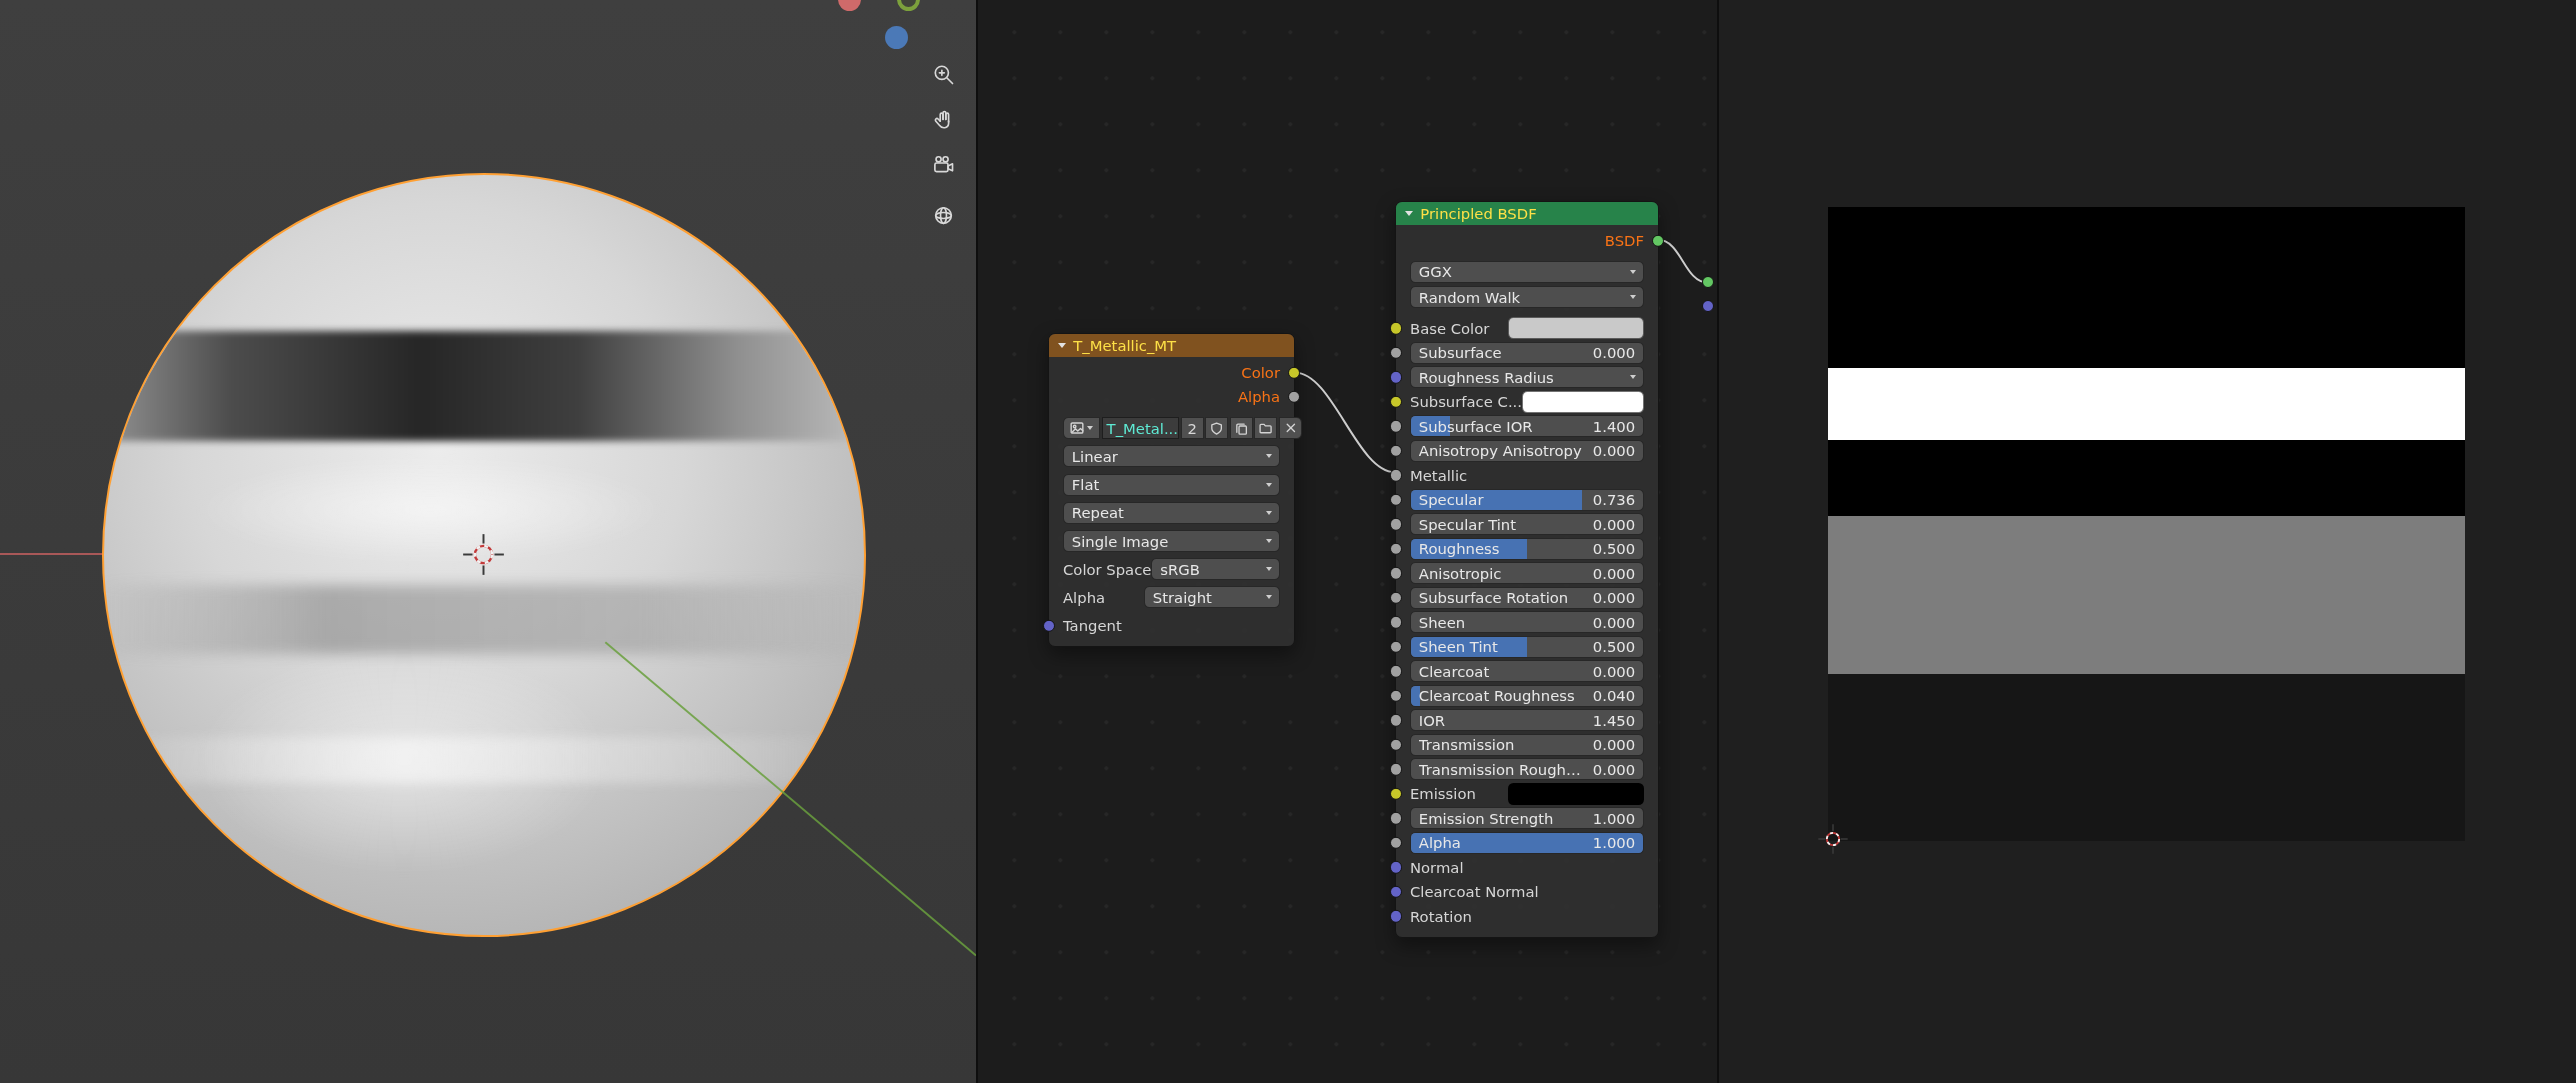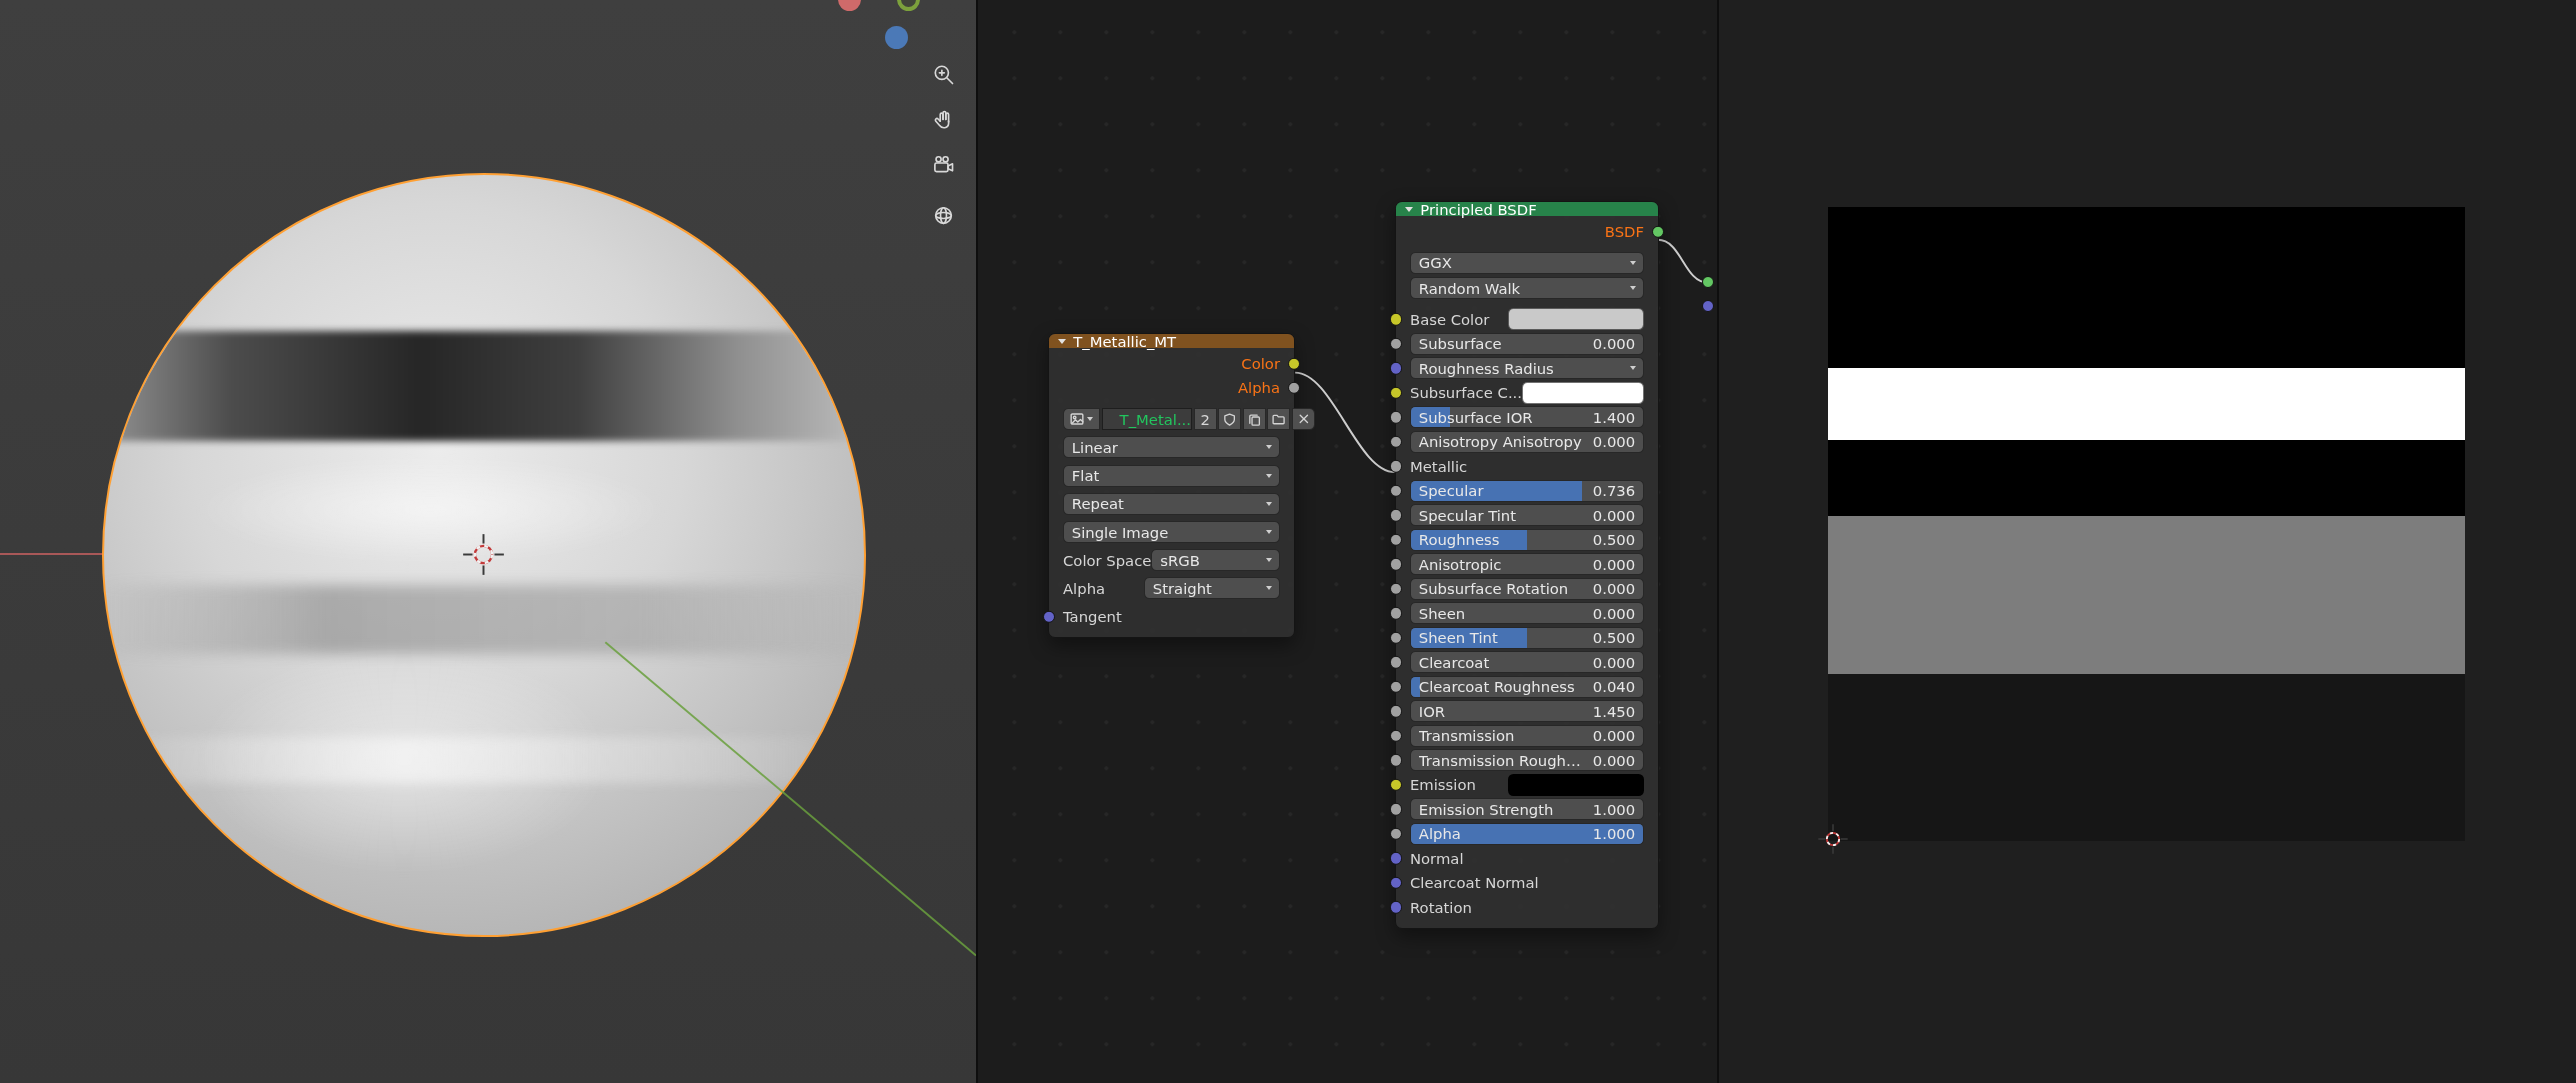--- a/index.html
+++ b/index.html
@@ -28,21 +28,21 @@
   #ball-green{left:897px;top:-11.7px;width:23px;height:23px;border:4.7px solid var(--gizmo_green);background:rgba(70,80,45,.35)}
   #ball-blue{left:885px;top:26.4px;width:23px;height:23px;background:var(--gizmo_blue)}
   .vtool{position:absolute;left:927px;width:33px;height:33px;display:flex;align-items:center;justify-content:center;color:#d8d8d8;cursor:pointer}
   .vtool svg{stroke:#d8d8d8;fill:none;stroke-width:2;stroke-linecap:round;stroke-linejoin:round}
 
   
   #node-editor{position:absolute;left:979px;top:0;width:738px;height:100%;background-color:#1c1c1c;
     background-image:radial-gradient(circle,#272727 1.6px,transparent 1.9px);background-size:46px 46px;background-position:12.4px 9.3px;overflow:hidden}
   #wires{position:absolute;left:0;top:0;width:738px;height:1084px;z-index:1;pointer-events:none}
   .node{position:absolute;z-index:2;background:rgba(48,48,48,.97);border:0.8px solid #141414;border-radius:7px;box-shadow:0 7.8px 18.7px rgba(0,0,0,.4)}
-  .node-header{height:14px;border-radius:6.2px 6.2px 0 0;display:flex;align-items:center;gap:7px;padding:0 9.3px;font-size:14.8px;color:#ffffff;white-space:nowrap}
+  .node-header{height:23px;border-radius:6.2px 6.2px 0 0;display:flex;align-items:center;gap:7px;padding:0 9.3px;font-size:14.8px;color:#fde047;white-space:nowrap}
   .tri{width:0;height:0;border-left:4.7px solid transparent;border-right:4.7px solid transparent;border-top:5.4px solid #e2e2e2;flex:0 0 auto}
   .nbody{padding:4.7px 0 7px}
   .prow{position:relative;height:22px;margin:0 0 2.5px;display:flex;align-items:center;padding:0 14px;font-size:14.8px}
   .prow.mb12{margin-bottom:9.3px}.prow.mb4{margin-bottom:3.1px}.prow.mb8{margin-bottom:6.2px}.prow.mb3{margin-bottom:2.3px}
   .sock{position:absolute;width:12.4px;height:12.4px;border-radius:50%;border:1.6px solid #131313;top:50%;transform:translateY(-50%);z-index:3}
   .sock.in{left:-6.2px}.sock.out{right:-6.2px}
   .s-col{background:var(--socket_color)}.s-val{background:var(--socket_value)}
   .s-vec{background:var(--socket_vector)}.s-shd{background:var(--socket_shader)}
   .out-label{flex:1;text-align:right;color:#f97316}
   .plabel{color:#d6d6d6;white-space:nowrap}
@@ -50,21 +50,21 @@
   .cs-lbl{flex:0 0 81px}
   .widget{flex:1;height:22px;background:#4e4e4e;border:0.8px solid rgba(0,0,0,.5);border-radius:5.4px;display:flex;align-items:center;position:relative;overflow:hidden;color:#e8e8e8}
   .widget .fill{position:absolute;left:0;top:0;bottom:0;background:var(--accent)}
   .wl{position:relative;z-index:1;margin:0 4.7px 0 7.8px;flex:1;white-space:nowrap;overflow:hidden;text-overflow:ellipsis}
   .wv{position:relative;z-index:1;margin-right:7.8px;white-space:nowrap}
   .caret{position:relative;z-index:1;margin-right:7px;width:0;height:0;border-left:3.9px solid transparent;border-right:3.9px solid transparent;border-top:4.7px solid #cfcfcf;flex:0 0 auto}
   .swatch{flex:1;height:22px;border-radius:5.4px;border:0.8px solid rgba(0,0,0,.55)}
   .ib{height:22px;background:#505050;border:0.8px solid rgba(0,0,0,.5);display:flex;align-items:center;justify-content:center;color:#d8d8d8;margin-left:1.6px;flex:0 0 23px;cursor:pointer}
   .ib:first-child{margin-left:0}
   .ib.browse{flex:0 0 37px;border-radius:5.4px 0 0 5.4px;gap:3.1px}
-  .ib.namef{flex:1;background:#3c3c3c;justify-content:flex-end;padding-left:17px;font-size:14.8px;color:#22c55e}
+  .ib.namef{flex:1;background:#3c3c3c;justify-content:flex-end;padding-left:4px;font-size:14.8px;color:#5eead4}
   .ib.lastb{border-radius:0 5.4px 5.4px 0}
   .ib svg{stroke:#d4d4d4;fill:none;stroke-width:1.8;stroke-linecap:round;stroke-linejoin:round}
   .sock-free{position:absolute;width:12.4px;height:12.4px;border:1.6px solid #131313;border-radius:50%;z-index:2}
 
   
   #image-editor{position:absolute;left:1719px;top:0;width:857px;height:100%;background:#1f1f1f;overflow:hidden}
   #tex-image{position:absolute;left:109px;top:207px;width:637px;height:634px;display:flex;flex-direction:column}
   .stripe{width:100%}
   .cursor2d{position:absolute;left:97px;top:822px}
 </style>

